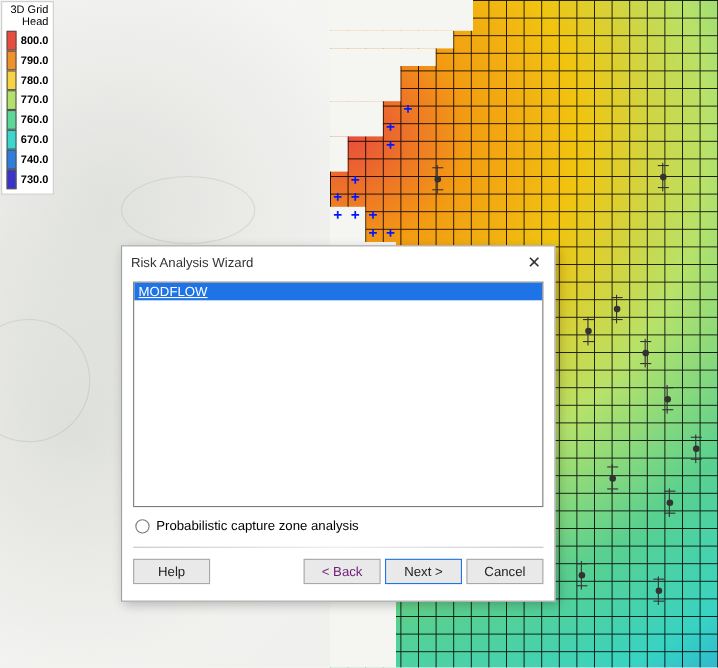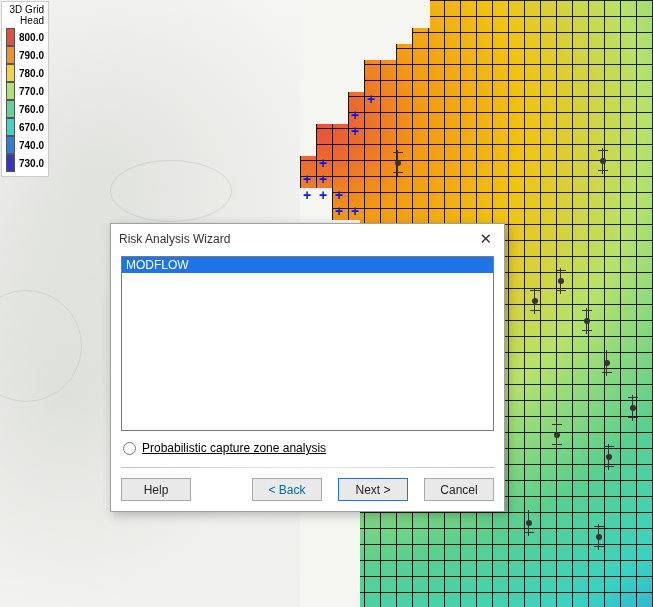--- a/index.html
+++ b/index.html
@@ -98,21 +98,21 @@
   .plus{
     position:absolute; width:10px; height:10px;
     display:flex; align-items:center; justify-content:center;
     color:#0018ff; font-size:14px; font-weight:bold; line-height:0;
   }
 
   
   .dialog{
     position:absolute;
     left:110px; top:223px;
-    width:395px; height:289px;
+    width:395px; height:324px;
     background:#fff;
     border:1px solid #a0a0a0;
     box-shadow:3px 3px 10px rgba(0,0,0,.25);
     z-index:20;
     display:flex; flex-direction:column;
   }
   .dlg-title{
     padding:6px 8px 4px 8px;
     font-size:12px; color:#333;
     display:flex; justify-content:space-between; align-items:center;
@@ -125,47 +125,47 @@
     margin:4px 10px 8px 10px;
     border:1px solid #7a7a7a;
     height:205px;
     overflow:auto;
     background:#fff;
   }
   .listbox .opt{
     padding:1px 4px; font-size:12px;
   }
   .listbox .opt.selected{
-    background:#1e74e6; color:#fff;
+    background:#1e74e6; color:#fff;text-decoration:underline;
   }
   .radios{
     margin:2px 12px 6px 12px;
     font-size:12px;
-    display:flex; flex-direction:row; gap:4px;text-decoration:underline;
+    display:flex; flex-direction:row; gap:4px;
   }
   .radios label{display:flex; align-items:center; gap:6px; cursor:pointer;}
   .sep{
     height:1px; margin:6px 10px 0 10px;
     background:linear-gradient(to right,#999,#ddd,#999);
     opacity:.6;
   }
   .btnrow{
-    display:flex; gap:16px; padding:10px 10px 10px 10px;
+    display:flex; gap:4px; padding:10px 10px 10px 10px;
     align-items:center;
   }
   .btnrow .spacer{flex:1;}
   button.win{
     min-width:70px; height:23px;
     background:#e9e9e9;
     border:1px solid #a8a8a8;
     font-size:12px; color:#222;
     cursor:pointer;
   }
   button.win:disabled{
-    color:#0369a1; cursor:default;
+    color:#701a75; cursor:default;
   }
   button.win.default{
     border:1.5px solid #1e74e6;
   }
   input[type=radio]{margin:0;}
 </style>
 </head>
 <body>
 
 <div class="map-bg"></div>

